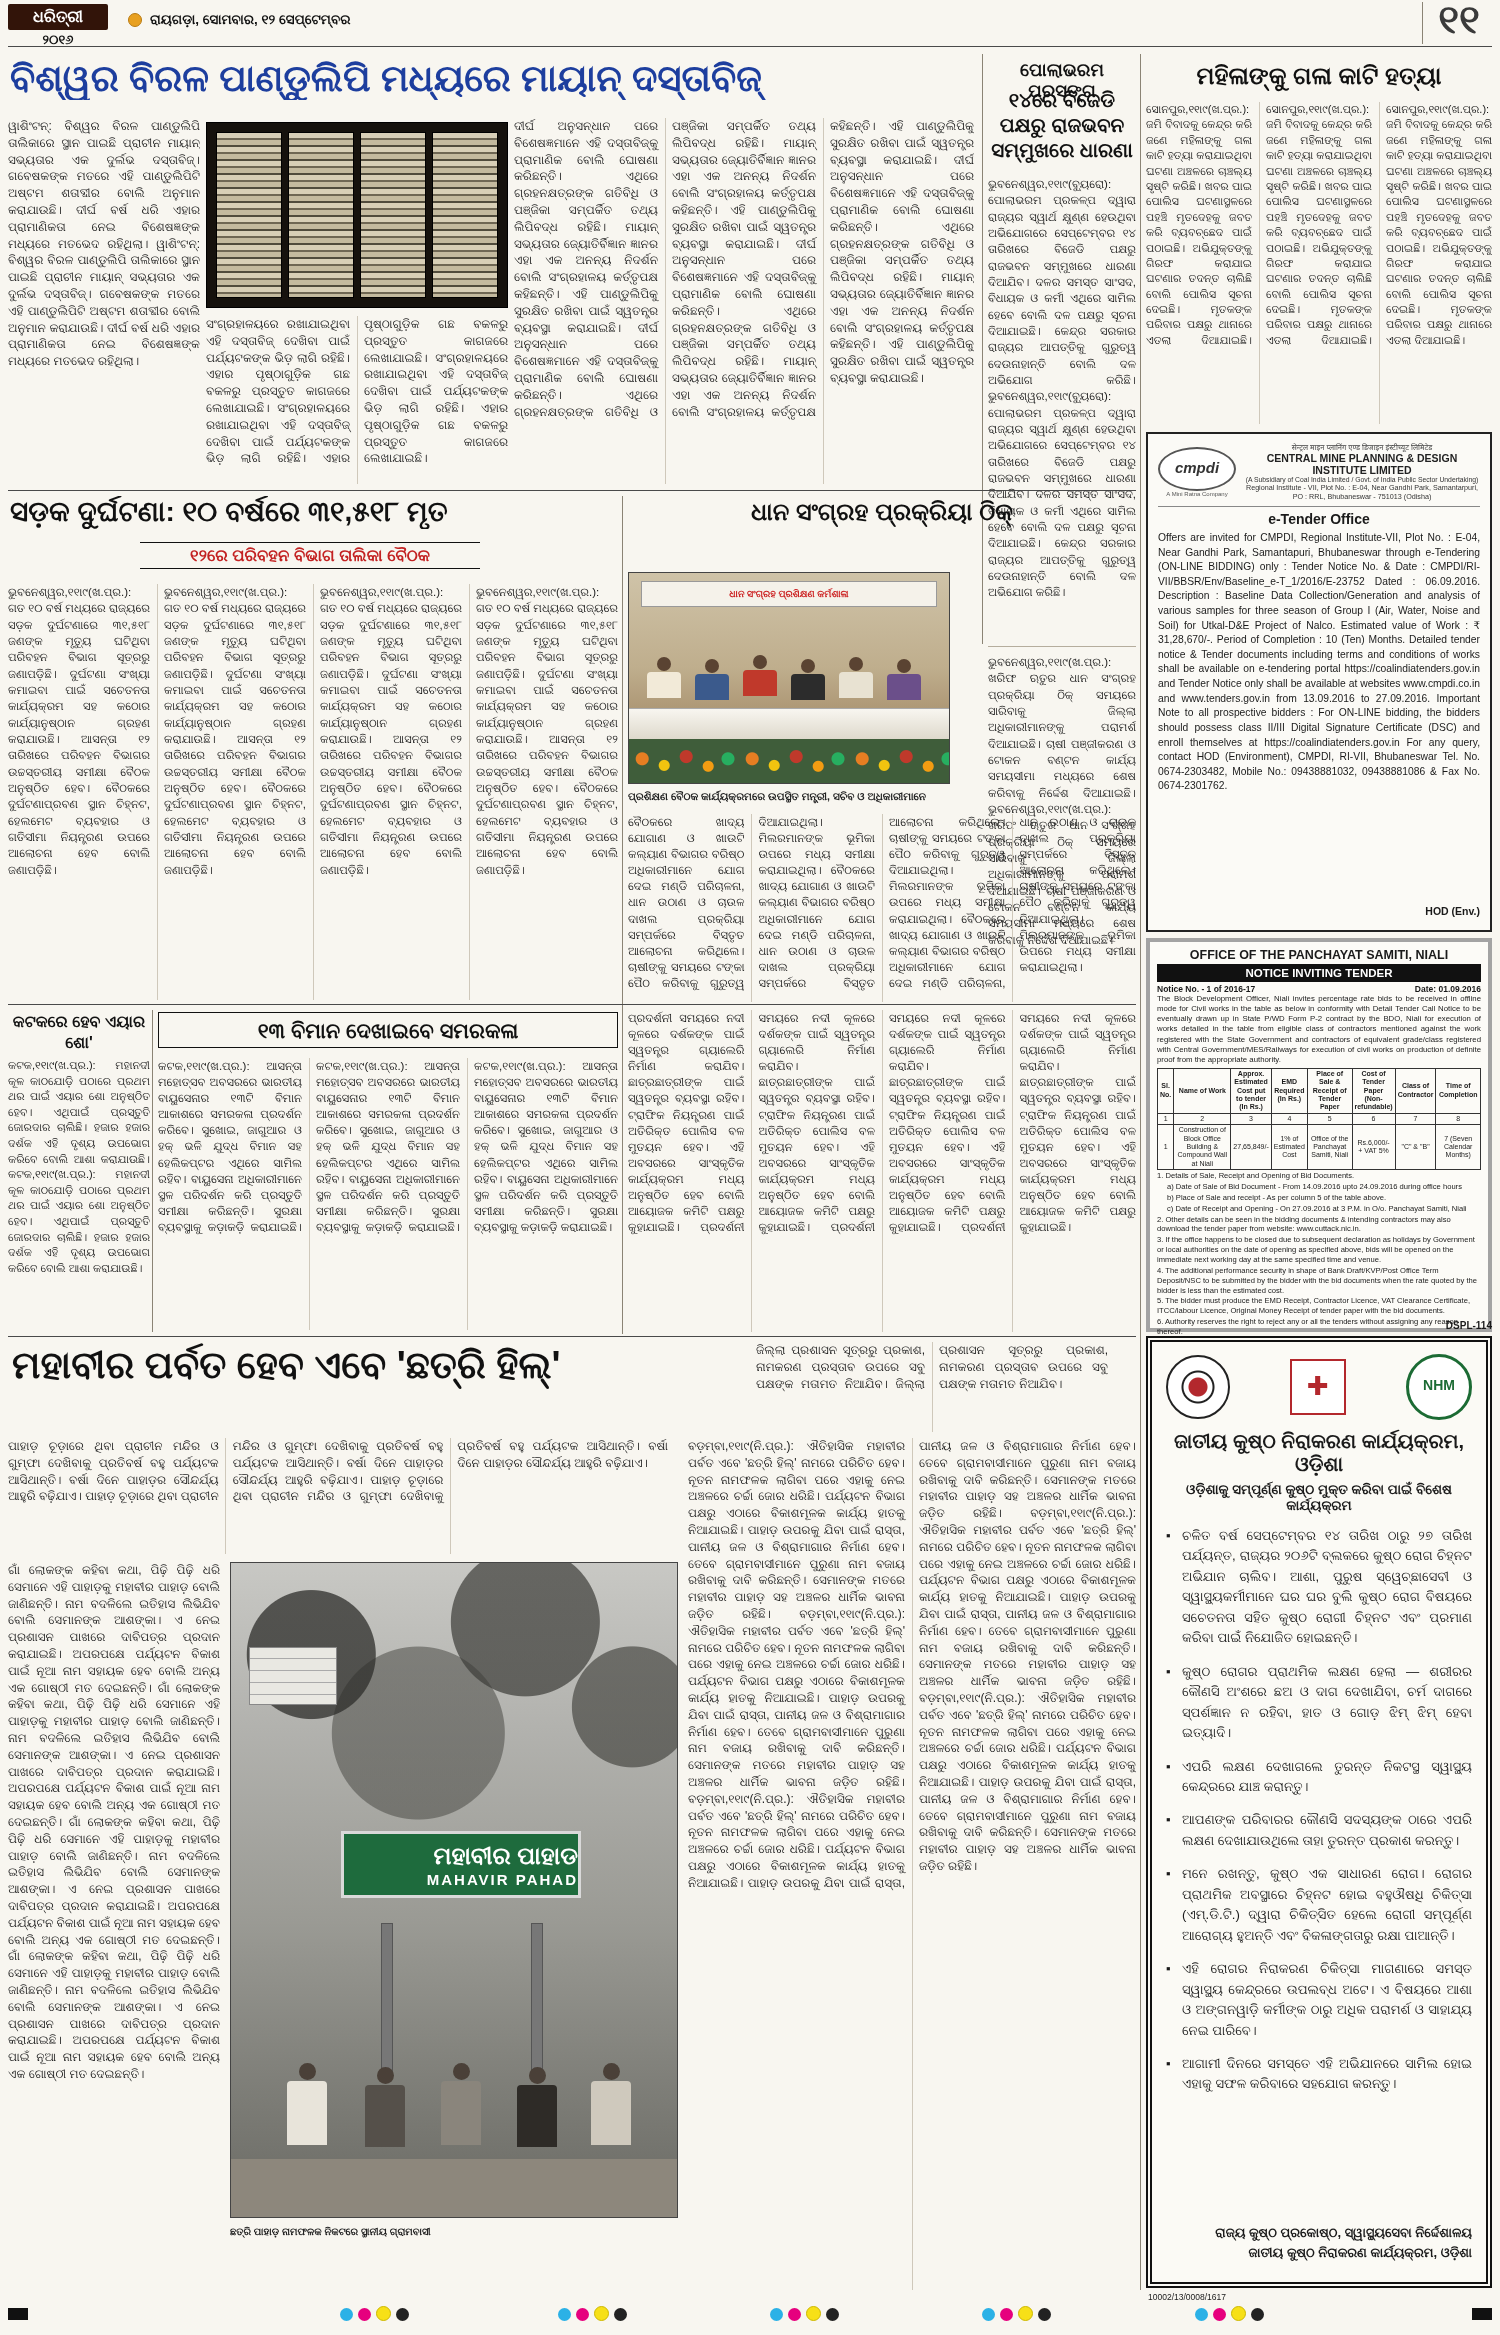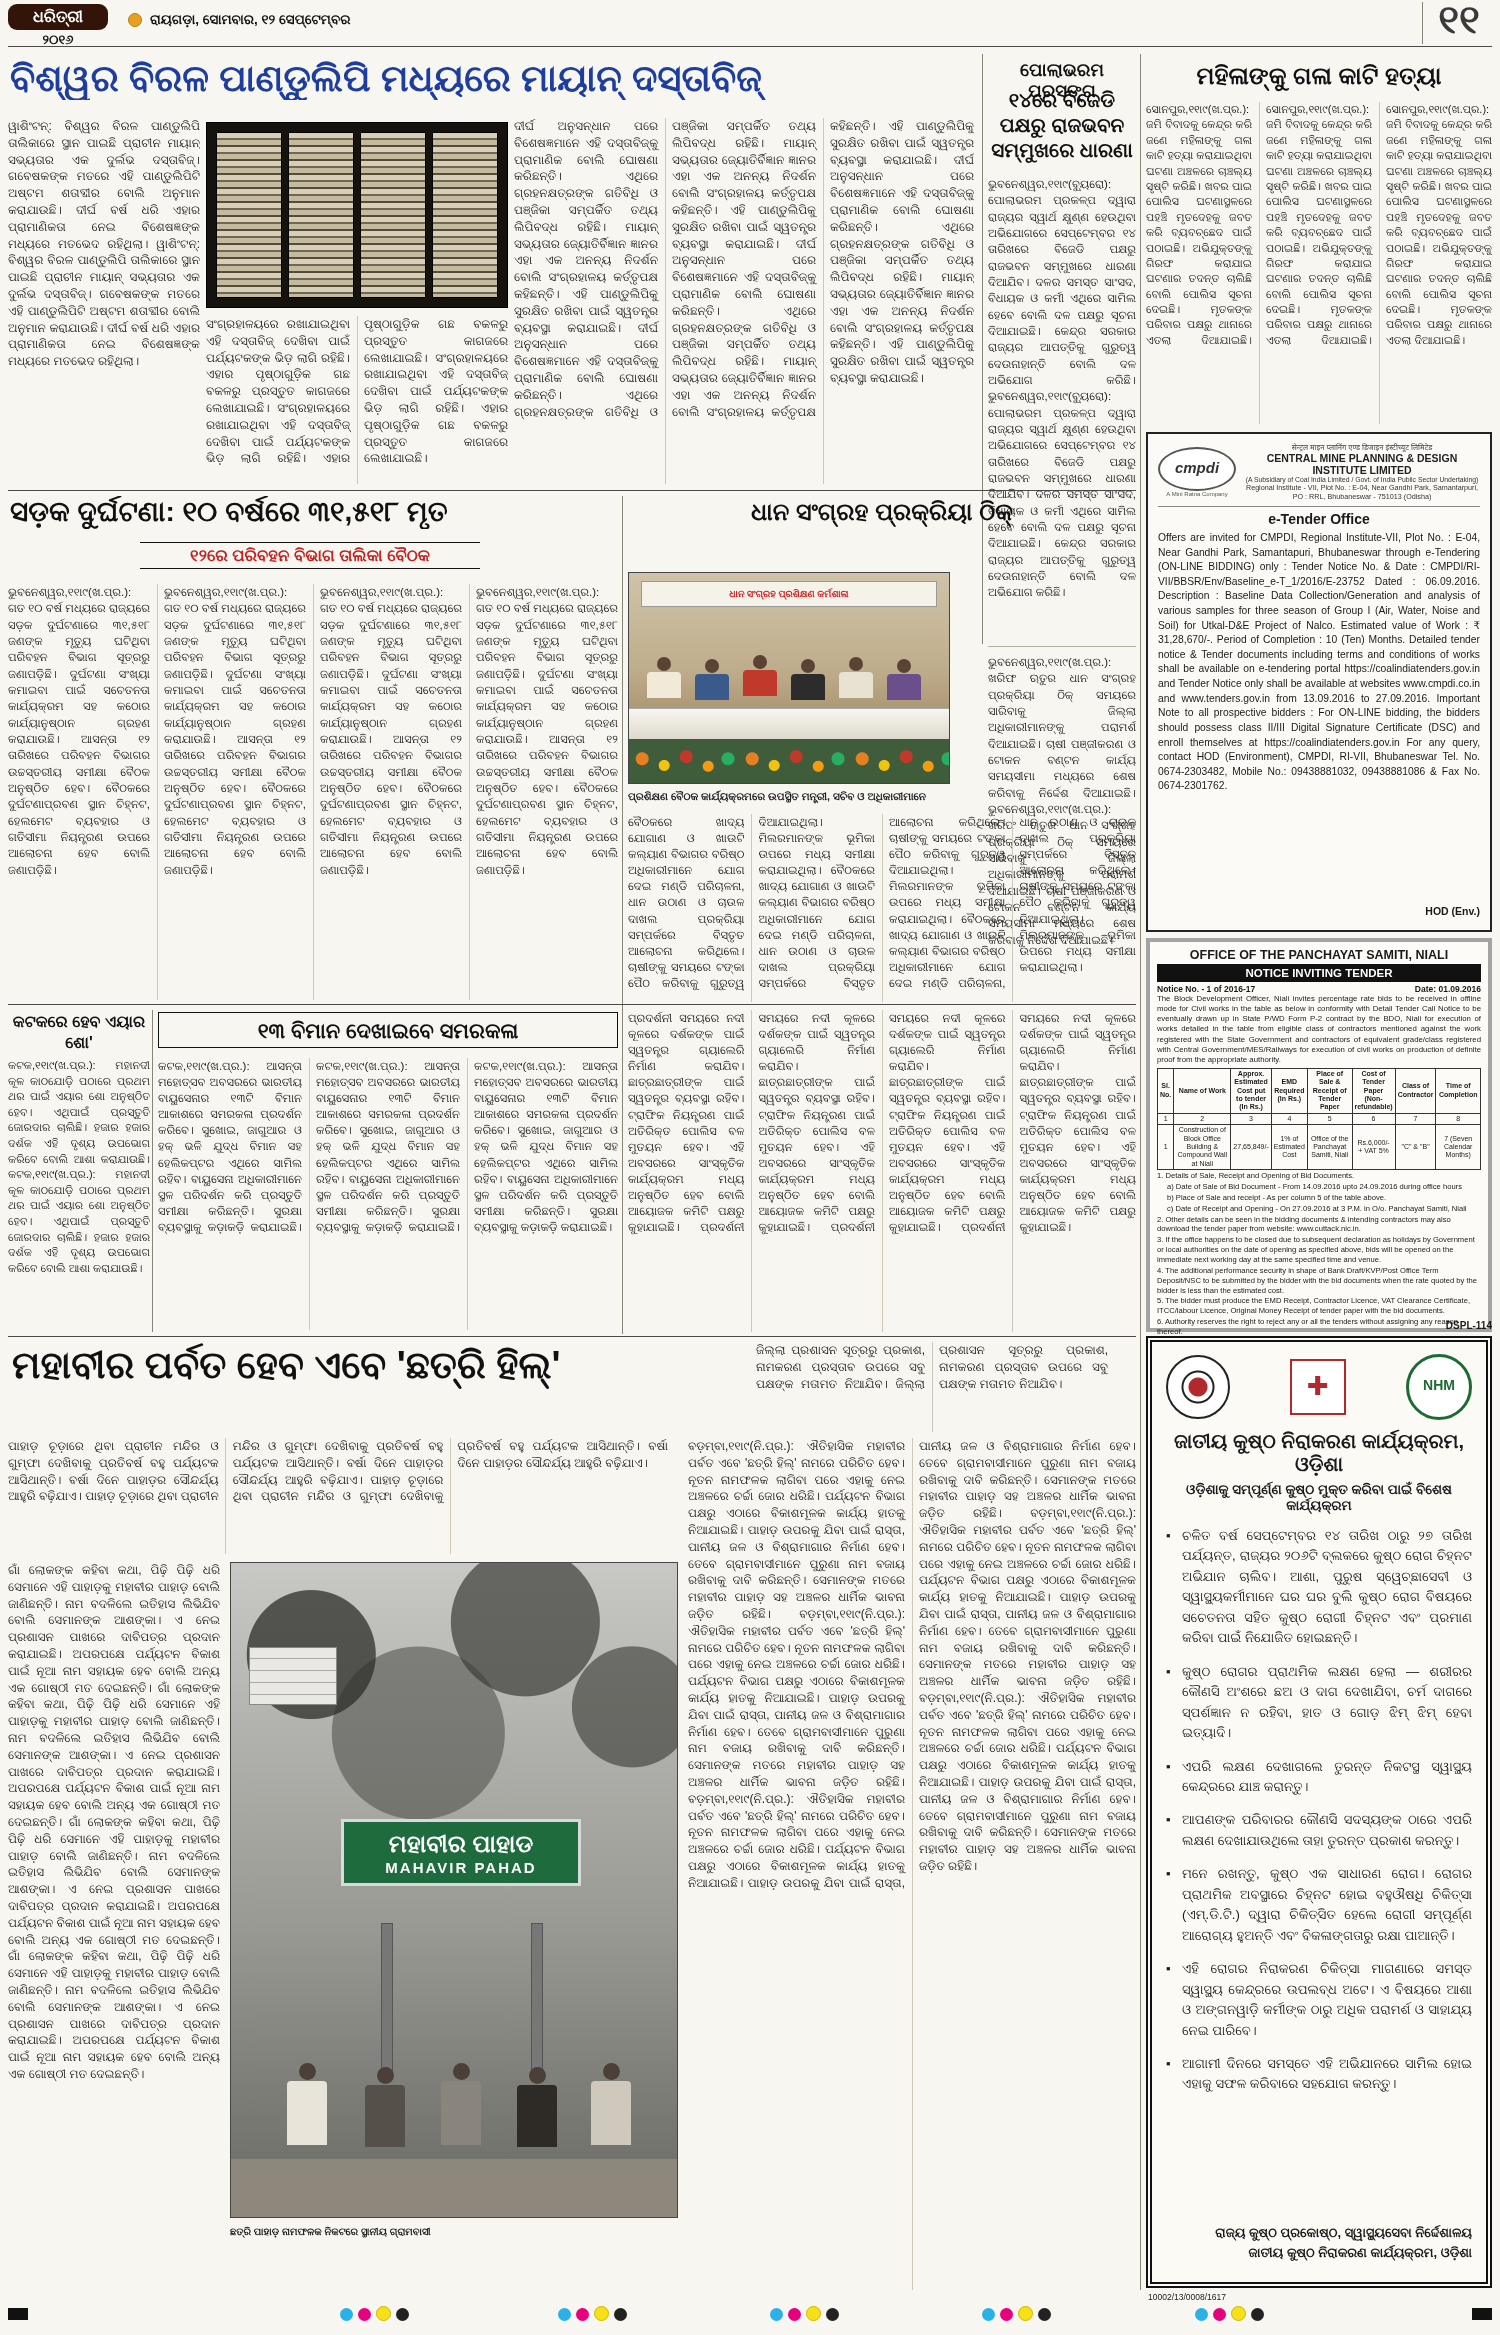--- a/index.html
+++ b/index.html
@@ -74,21 +74,21 @@
   .cap{font-weight:bold;text-align:left;color:#222;}
   .regdot{width:13px;height:13px;border-radius:50%;display:inline-block;margin-right:5px;}
   .subhead-red{border-top:1px solid #111;border-bottom:1px solid #111;color:#c32222;font-weight:bold;
      font-size:16.5px;text-align:center;padding:3px 0;}
 </style>
 </head>
 <body>
 
 <div class="page">
 
-  <div class="ab logo-box" style="left:8px;top:4px;width:100px;height:26px;border-radius:9px;">ଧରିତ୍ରୀ</div>
+  <div class="ab logo-box" style="left:8px;top:4px;width:100px;height:26px;">ଧରିତ୍ରୀ</div>
   <div class="ab hd" style="left:8px;top:32px;width:100px;text-align:center;font-size:13px;">୨୦୧୬</div>
   <div class="ab" style="left:128px;top:13px;width:12px;height:12px;border-radius:50%;background:#e8a020;border:1px solid #b97b12;"></div>
   <div class="ab hd" style="left:150px;top:12px;font-size:13.5px;">ରାୟଗଡ଼ା, ସୋମବାର, ୧୨ ସେପ୍ଟେମ୍ବର</div>
   <div class="ab hl" style="left:8px;top:46px;width:1484px;"></div>
   <div class="ab vl" style="left:1422px;top:2px;height:42px;"></div>
   <div class="ab pageno" style="left:1426px;top:-3px;width:66px;">୧୧</div>
 
   <div class="ab vl" style="left:982px;top:54px;height:590px;"></div>
   <div class="ab vl" style="left:1140px;top:54px;height:2236px;"></div>
   <div class="ab hl" style="left:8px;top:490px;width:1128px;"></div>
@@ -234,21 +234,21 @@
   </div>
 
   <div class="ab hd" style="left:12px;top:1344px;font-size:38px;white-space:nowrap;">ମହାବୀର ପର୍ବତ ହେବ ଏବେ 'ଛତ୍ରି ହିଲ୍'</div>
   <div class="ab jt c2 bt" style="left:756px;top:1342px;width:352px;height:90px;">ଜିଲ୍ଲା ପ୍ରଶାସନ ସୂତ୍ରରୁ ପ୍ରକାଶ, ନାମକରଣ ପ୍ରସ୍ତାବ ଉପରେ ସବୁ ପକ୍ଷଙ୍କ ମତାମତ ନିଆଯିବ। ଜିଲ୍ଲା ପ୍ରଶାସନ ସୂତ୍ରରୁ ପ୍ରକାଶ, ନାମକରଣ ପ୍ରସ୍ତାବ ଉପରେ ସବୁ ପକ୍ଷଙ୍କ ମତାମତ ନିଆଯିବ।</div>
   <div class="ab jt c3 bt" style="left:8px;top:1438px;width:660px;height:116px;">ପାହାଡ଼ ଚୂଡ଼ାରେ ଥିବା ପ୍ରାଚୀନ ମନ୍ଦିର ଓ ଗୁମ୍ଫା ଦେଖିବାକୁ ପ୍ରତିବର୍ଷ ବହୁ ପର୍ଯ୍ୟଟକ ଆସିଥାନ୍ତି। ବର୍ଷା ଦିନେ ପାହାଡ଼ର ସୌନ୍ଦର୍ଯ୍ୟ ଆହୁରି ବଢ଼ିଯାଏ। ପାହାଡ଼ ଚୂଡ଼ାରେ ଥିବା ପ୍ରାଚୀନ ମନ୍ଦିର ଓ ଗୁମ୍ଫା ଦେଖିବାକୁ ପ୍ରତିବର୍ଷ ବହୁ ପର୍ଯ୍ୟଟକ ଆସିଥାନ୍ତି। ବର୍ଷା ଦିନେ ପାହାଡ଼ର ସୌନ୍ଦର୍ଯ୍ୟ ଆହୁରି ବଢ଼ିଯାଏ। ପାହାଡ଼ ଚୂଡ଼ାରେ ଥିବା ପ୍ରାଚୀନ ମନ୍ଦିର ଓ ଗୁମ୍ଫା ଦେଖିବାକୁ ପ୍ରତିବର୍ଷ ବହୁ ପର୍ଯ୍ୟଟକ ଆସିଥାନ୍ତି। ବର୍ଷା ଦିନେ ପାହାଡ଼ର ସୌନ୍ଦର୍ଯ୍ୟ ଆହୁରି ବଢ଼ିଯାଏ।</div>
   <div class="ab jt c2 bt" style="left:688px;top:1438px;width:448px;height:852px;">ବଡ଼ମ୍ବା,୧୧ା୯(ନି.ପ୍ର.): ଐତିହାସିକ ମହାବୀର ପର୍ବତ ଏବେ 'ଛତ୍ରି ହିଲ୍' ନାମରେ ପରିଚିତ ହେବ। ନୂତନ ନାମଫଳକ ଲାଗିବା ପରେ ଏହାକୁ ନେଇ ଅଞ୍ଚଳରେ ଚର୍ଚ୍ଚା ଜୋର ଧରିଛି। ପର୍ଯ୍ୟଟନ ବିଭାଗ ପକ୍ଷରୁ ଏଠାରେ ବିକାଶମୂଳକ କାର୍ଯ୍ୟ ହାତକୁ ନିଆଯାଇଛି। ପାହାଡ଼ ଉପରକୁ ଯିବା ପାଇଁ ରାସ୍ତା, ପାନୀୟ ଜଳ ଓ ବିଶ୍ରାମାଗାର ନିର୍ମାଣ ହେବ। ତେବେ ଗ୍ରାମବାସୀମାନେ ପୁରୁଣା ନାମ ବଜାୟ ରଖିବାକୁ ଦାବି କରିଛନ୍ତି। ସେମାନଙ୍କ ମତରେ ମହାବୀର ପାହାଡ଼ ସହ ଅଞ୍ଚଳର ଧାର୍ମିକ ଭାବନା ଜଡ଼ିତ ରହିଛି। ବଡ଼ମ୍ବା,୧୧ା୯(ନି.ପ୍ର.): ଐତିହାସିକ ମହାବୀର ପର୍ବତ ଏବେ 'ଛତ୍ରି ହିଲ୍' ନାମରେ ପରିଚିତ ହେବ। ନୂତନ ନାମଫଳକ ଲାଗିବା ପରେ ଏହାକୁ ନେଇ ଅଞ୍ଚଳରେ ଚର୍ଚ୍ଚା ଜୋର ଧରିଛି। ପର୍ଯ୍ୟଟନ ବିଭାଗ ପକ୍ଷରୁ ଏଠାରେ ବିକାଶମୂଳକ କାର୍ଯ୍ୟ ହାତକୁ ନିଆଯାଇଛି। ପାହାଡ଼ ଉପରକୁ ଯିବା ପାଇଁ ରାସ୍ତା, ପାନୀୟ ଜଳ ଓ ବିଶ୍ରାମାଗାର ନିର୍ମାଣ ହେବ। ତେବେ ଗ୍ରାମବାସୀମାନେ ପୁରୁଣା ନାମ ବଜାୟ ରଖିବାକୁ ଦାବି କରିଛନ୍ତି। ସେମାନଙ୍କ ମତରେ ମହାବୀର ପାହାଡ଼ ସହ ଅଞ୍ଚଳର ଧାର୍ମିକ ଭାବନା ଜଡ଼ିତ ରହିଛି। ବଡ଼ମ୍ବା,୧୧ା୯(ନି.ପ୍ର.): ଐତିହାସିକ ମହାବୀର ପର୍ବତ ଏବେ 'ଛତ୍ରି ହିଲ୍' ନାମରେ ପରିଚିତ ହେବ। ନୂତନ ନାମଫଳକ ଲାଗିବା ପରେ ଏହାକୁ ନେଇ ଅଞ୍ଚଳରେ ଚର୍ଚ୍ଚା ଜୋର ଧରିଛି। ପର୍ଯ୍ୟଟନ ବିଭାଗ ପକ୍ଷରୁ ଏଠାରେ ବିକାଶମୂଳକ କାର୍ଯ୍ୟ ହାତକୁ ନିଆଯାଇଛି। ପାହାଡ଼ ଉପରକୁ ଯିବା ପାଇଁ ରାସ୍ତା, ପାନୀୟ ଜଳ ଓ ବିଶ୍ରାମାଗାର ନିର୍ମାଣ ହେବ। ତେବେ ଗ୍ରାମବାସୀମାନେ ପୁରୁଣା ନାମ ବଜାୟ ରଖିବାକୁ ଦାବି କରିଛନ୍ତି। ସେମାନଙ୍କ ମତରେ ମହାବୀର ପାହାଡ଼ ସହ ଅଞ୍ଚଳର ଧାର୍ମିକ ଭାବନା ଜଡ଼ିତ ରହିଛି। ବଡ଼ମ୍ବା,୧୧ା୯(ନି.ପ୍ର.): ଐତିହାସିକ ମହାବୀର ପର୍ବତ ଏବେ 'ଛତ୍ରି ହିଲ୍' ନାମରେ ପରିଚିତ ହେବ। ନୂତନ ନାମଫଳକ ଲାଗିବା ପରେ ଏହାକୁ ନେଇ ଅଞ୍ଚଳରେ ଚର୍ଚ୍ଚା ଜୋର ଧରିଛି। ପର୍ଯ୍ୟଟନ ବିଭାଗ ପକ୍ଷରୁ ଏଠାରେ ବିକାଶମୂଳକ କାର୍ଯ୍ୟ ହାତକୁ ନିଆଯାଇଛି। ପାହାଡ଼ ଉପରକୁ ଯିବା ପାଇଁ ରାସ୍ତା, ପାନୀୟ ଜଳ ଓ ବିଶ୍ରାମାଗାର ନିର୍ମାଣ ହେବ। ତେବେ ଗ୍ରାମବାସୀମାନେ ପୁରୁଣା ନାମ ବଜାୟ ରଖିବାକୁ ଦାବି କରିଛନ୍ତି। ସେମାନଙ୍କ ମତରେ ମହାବୀର ପାହାଡ଼ ସହ ଅଞ୍ଚଳର ଧାର୍ମିକ ଭାବନା ଜଡ଼ିତ ରହିଛି। ବଡ଼ମ୍ବା,୧୧ା୯(ନି.ପ୍ର.): ଐତିହାସିକ ମହାବୀର ପର୍ବତ ଏବେ 'ଛତ୍ରି ହିଲ୍' ନାମରେ ପରିଚିତ ହେବ। ନୂତନ ନାମଫଳକ ଲାଗିବା ପରେ ଏହାକୁ ନେଇ ଅଞ୍ଚଳରେ ଚର୍ଚ୍ଚା ଜୋର ଧରିଛି। ପର୍ଯ୍ୟଟନ ବିଭାଗ ପକ୍ଷରୁ ଏଠାରେ ବିକାଶମୂଳକ କାର୍ଯ୍ୟ ହାତକୁ ନିଆଯାଇଛି। ପାହାଡ଼ ଉପରକୁ ଯିବା ପାଇଁ ରାସ୍ତା, ପାନୀୟ ଜଳ ଓ ବିଶ୍ରାମାଗାର ନିର୍ମାଣ ହେବ। ତେବେ ଗ୍ରାମବାସୀମାନେ ପୁରୁଣା ନାମ ବଜାୟ ରଖିବାକୁ ଦାବି କରିଛନ୍ତି। ସେମାନଙ୍କ ମତରେ ମହାବୀର ପାହାଡ଼ ସହ ଅଞ୍ଚଳର ଧାର୍ମିକ ଭାବନା ଜଡ଼ିତ ରହିଛି।</div>
   <div class="ab jt bt" style="left:8px;top:1562px;width:212px;height:728px;">ଗାଁ ଲୋକଙ୍କ କହିବା କଥା, ପିଢ଼ି ପିଢ଼ି ଧରି ସେମାନେ ଏହି ପାହାଡ଼କୁ ମହାବୀର ପାହାଡ଼ ବୋଲି ଜାଣିଛନ୍ତି। ନାମ ବଦଳିଲେ ଇତିହାସ ଲିଭିଯିବ ବୋଲି ସେମାନଙ୍କ ଆଶଙ୍କା। ଏ ନେଇ ପ୍ରଶାସନ ପାଖରେ ଦାବିପତ୍ର ପ୍ରଦାନ କରାଯାଇଛି। ଅପରପକ୍ଷେ ପର୍ଯ୍ୟଟନ ବିକାଶ ପାଇଁ ନୂଆ ନାମ ସହାୟକ ହେବ ବୋଲି ଅନ୍ୟ ଏକ ଗୋଷ୍ଠୀ ମତ ଦେଇଛନ୍ତି। ଗାଁ ଲୋକଙ୍କ କହିବା କଥା, ପିଢ଼ି ପିଢ଼ି ଧରି ସେମାନେ ଏହି ପାହାଡ଼କୁ ମହାବୀର ପାହାଡ଼ ବୋଲି ଜାଣିଛନ୍ତି। ନାମ ବଦଳିଲେ ଇତିହାସ ଲିଭିଯିବ ବୋଲି ସେମାନଙ୍କ ଆଶଙ୍କା। ଏ ନେଇ ପ୍ରଶାସନ ପାଖରେ ଦାବିପତ୍ର ପ୍ରଦାନ କରାଯାଇଛି। ଅପରପକ୍ଷେ ପର୍ଯ୍ୟଟନ ବିକାଶ ପାଇଁ ନୂଆ ନାମ ସହାୟକ ହେବ ବୋଲି ଅନ୍ୟ ଏକ ଗୋଷ୍ଠୀ ମତ ଦେଇଛନ୍ତି। ଗାଁ ଲୋକଙ୍କ କହିବା କଥା, ପିଢ଼ି ପିଢ଼ି ଧରି ସେମାନେ ଏହି ପାହାଡ଼କୁ ମହାବୀର ପାହାଡ଼ ବୋଲି ଜାଣିଛନ୍ତି। ନାମ ବଦଳିଲେ ଇତିହାସ ଲିଭିଯିବ ବୋଲି ସେମାନଙ୍କ ଆଶଙ୍କା। ଏ ନେଇ ପ୍ରଶାସନ ପାଖରେ ଦାବିପତ୍ର ପ୍ରଦାନ କରାଯାଇଛି। ଅପରପକ୍ଷେ ପର୍ଯ୍ୟଟନ ବିକାଶ ପାଇଁ ନୂଆ ନାମ ସହାୟକ ହେବ ବୋଲି ଅନ୍ୟ ଏକ ଗୋଷ୍ଠୀ ମତ ଦେଇଛନ୍ତି। ଗାଁ ଲୋକଙ୍କ କହିବା କଥା, ପିଢ଼ି ପିଢ଼ି ଧରି ସେମାନେ ଏହି ପାହାଡ଼କୁ ମହାବୀର ପାହାଡ଼ ବୋଲି ଜାଣିଛନ୍ତି। ନାମ ବଦଳିଲେ ଇତିହାସ ଲିଭିଯିବ ବୋଲି ସେମାନଙ୍କ ଆଶଙ୍କା। ଏ ନେଇ ପ୍ରଶାସନ ପାଖରେ ଦାବିପତ୍ର ପ୍ରଦାନ କରାଯାଇଛି। ଅପରପକ୍ଷେ ପର୍ଯ୍ୟଟନ ବିକାଶ ପାଇଁ ନୂଆ ନାମ ସହାୟକ ହେବ ବୋଲି ଅନ୍ୟ ଏକ ଗୋଷ୍ଠୀ ମତ ଦେଇଛନ୍ତି।</div>
 
   <div class="ab photo-frame chhatri-photo" style="left:230px;top:1562px;width:448px;height:656px;">
     <div class="whitesign"></div>
-    <div class="gsign" style="top:256px;">
+    <div class="gsign" style="top:268px;text-align:right;">
       <div class="o">ମହାବୀର ପାହାଡ</div>
       <div class="e">MAHAVIR PAHAD</div>
     </div>
     <div class="post" style="left:150px;top:360px;height:150px;"></div>
     <div class="post" style="left:300px;top:360px;height:150px;"></div>
     <div class="person" style="left:56px;top:500px;width:40px;">
         <div class="h" style="width:17px;height:17px;background:#4a4038;"></div>
         <div class="b" style="height:64px;background:#e8e4da;"></div>
       </div>
     <div class="person" style="left:134px;top:504px;width:40px;">

